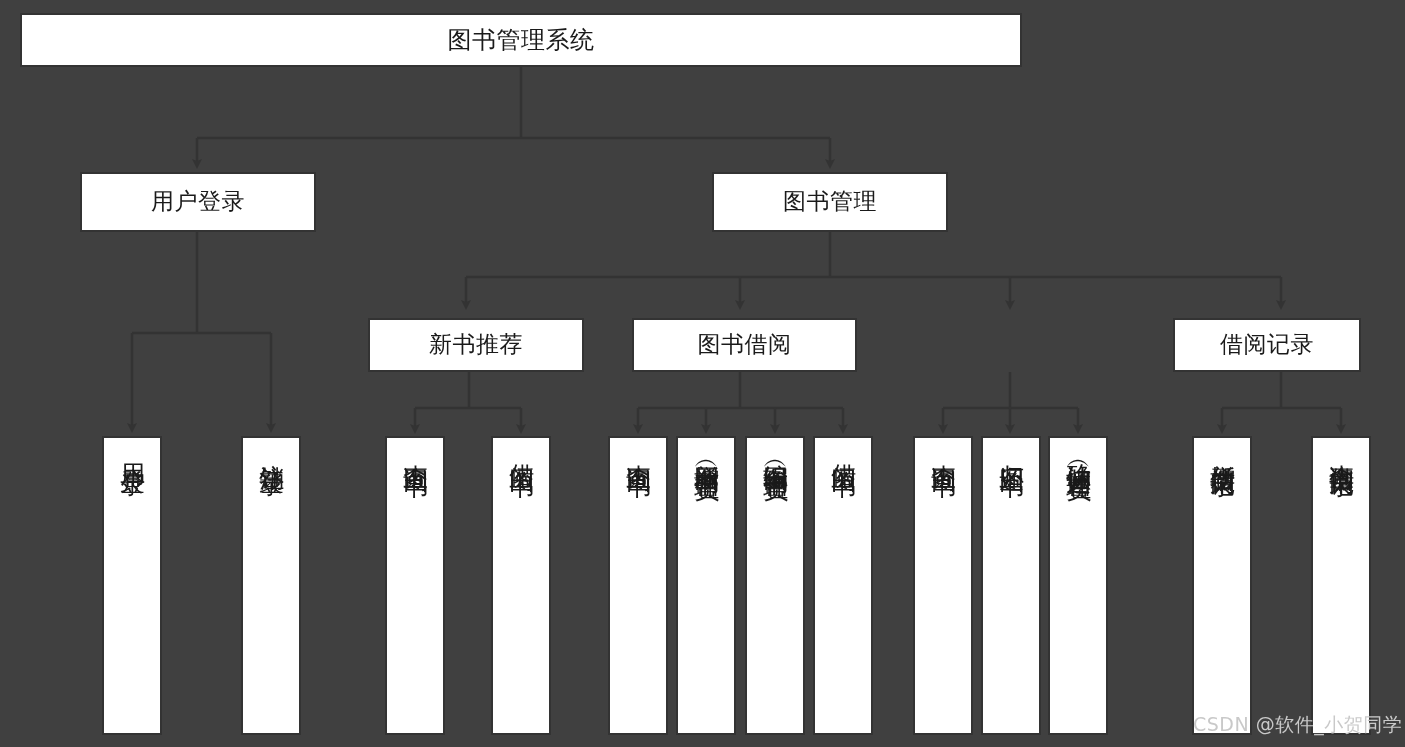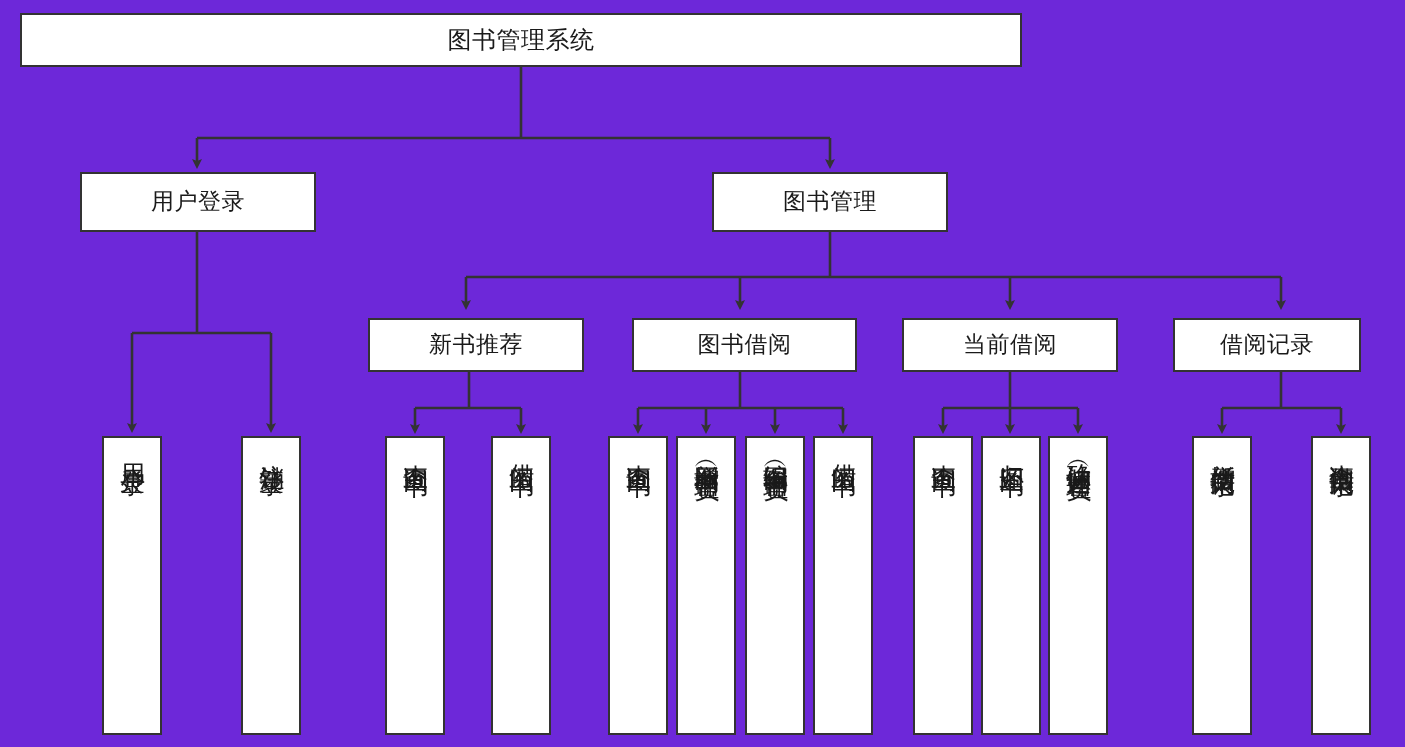--- a/index.html
+++ b/index.html
@@ -8,21 +8,21 @@
     padding: 0;
     background: #ffffff;
   }
   body {
     font-family: "DejaVu Sans", "Liberation Sans", sans-serif;
   }
   #canvas {
     position: relative;
     width: 1405px;
     height: 747px;
-    background: #6d28d9;
+    background: #404040;
     overflow: hidden;
   }
   #edges {
     position: absolute;
     left: 0;
     top: 0;
     width: 1405px;
     height: 747px;
     pointer-events: none;
   }
@@ -145,23 +145,20 @@
   </div>
 
   <div class="node horiz" style="left:361px; top:318px; width:216px; height:54px;margin-left:7px;">
     <span class="label">新书推荐</span>
   </div>
 
   <div class="node horiz" style="left:632px; top:318px; width:225px; height:54px;">
     <span class="label">图书借阅</span>
   </div>
 
-  <div class="node horiz" style="left:902px; top:318px; width:216px; height:54px;">
-    <span class="label">当前借阅</span>
-  </div>
 
   <div class="node horiz" style="left:1173px; top:318px; width:188px; height:54px;">
     <span class="label">借阅记录</span>
   </div>
 
   <div class="node leaf" style="left:102px; top:436px; width:60px; height:299px;">
     <span class="label">用户登录</span>
   </div>
 
   <div class="node leaf" style="left:241px; top:436px; width:60px; height:299px;">
@@ -205,14 +202,15 @@
   </div>
 
   <div class="node leaf tall" style="left:1192px; top:436px; width:60px; height:299px;">
     <span class="label">新增借阅记录</span>
   </div>
 
   <div class="node leaf tall" style="left:1311px; top:436px; width:60px; height:299px;">
     <span class="label">查询借阅记录</span>
   </div>
 
+  <div class="watermark" style="left:1193px; top:712px;">CSDN @软件_小贺同学</div>
 
 </div>
 
 </body></html>

